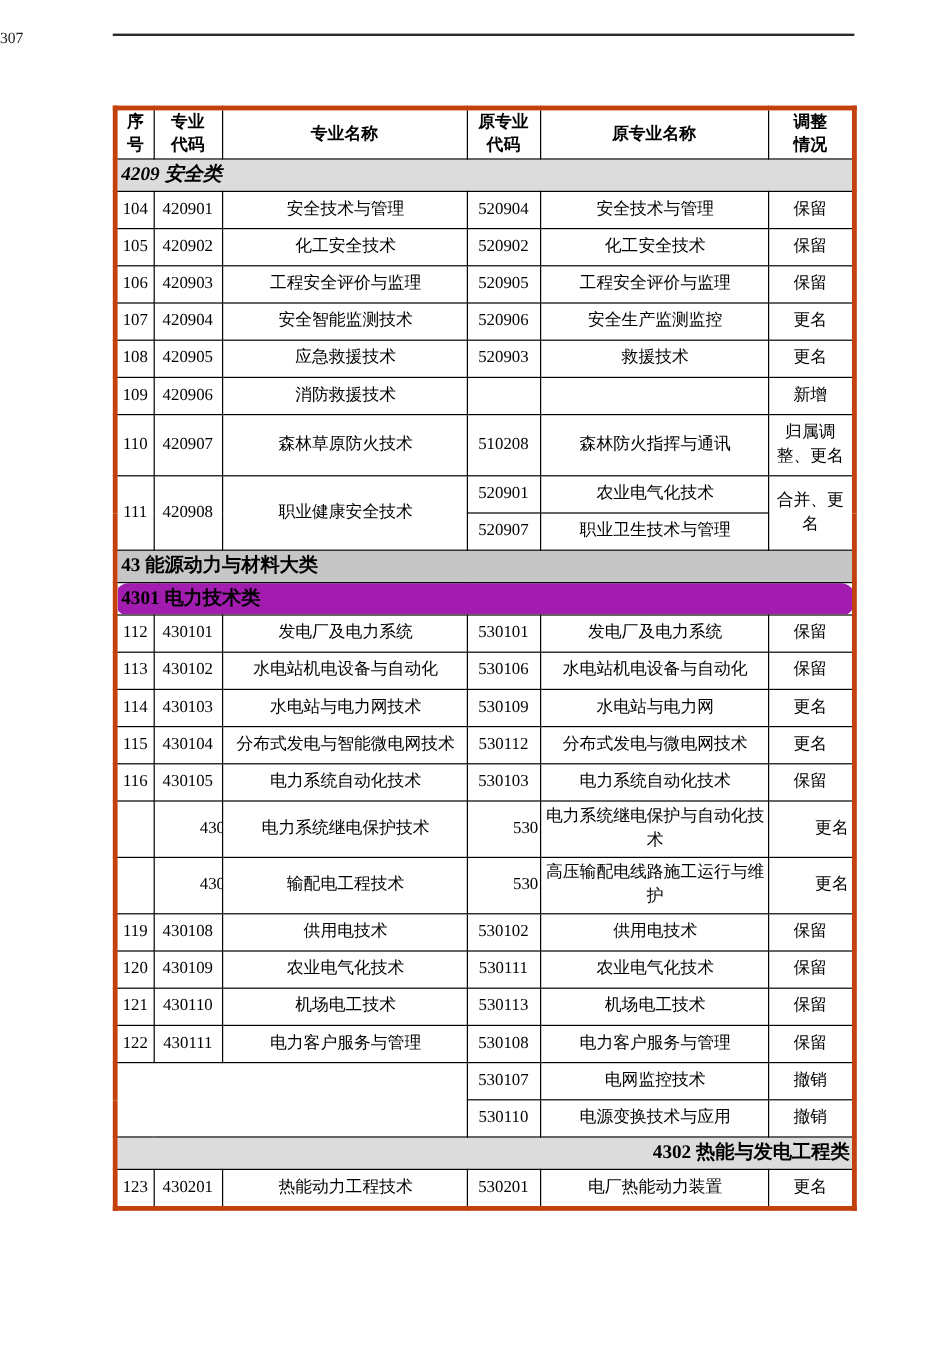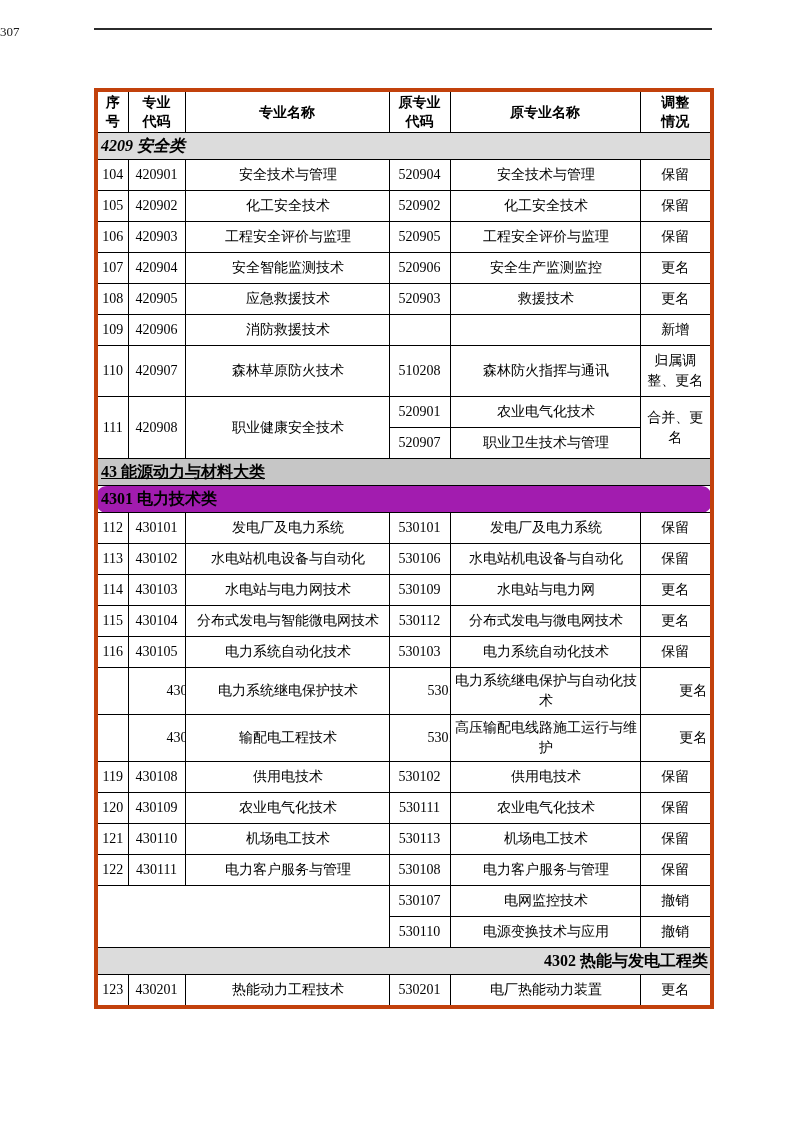--- a/index.html
+++ b/index.html
@@ -164,21 +164,21 @@
           <td class="c">520901</td>
           <td class="l">农业电气化技术</td>
           <td class="c" rowspan="2">合并、更
 名</td>
         </tr>
         <tr class="sub-row">
           <td class="c">520907</td>
           <td class="l">职业卫生技术与管理</td>
         </tr>
         <tr class="section-major">
-          <td colspan="6" style="background: rgb(198, 198, 198); text-decoration: underline;">43 能源动力与材料大类</td>
+          <td colspan="6" style="background: rgb(198, 198, 198);">43 能源动力与材料大类</td>
         </tr>
         <tr class="section-class">
           <td colspan="6" style="background: #a21caf; border-radius: 11px;">4301 电力技术类</td>
         </tr>
         <tr>
           <td class="c">112</td>
           <td class="c">430101</td>
           <td class="l">发电厂及电力系统</td>
           <td class="c">530101</td>
           <td class="l">发电厂及电力系统</td>

